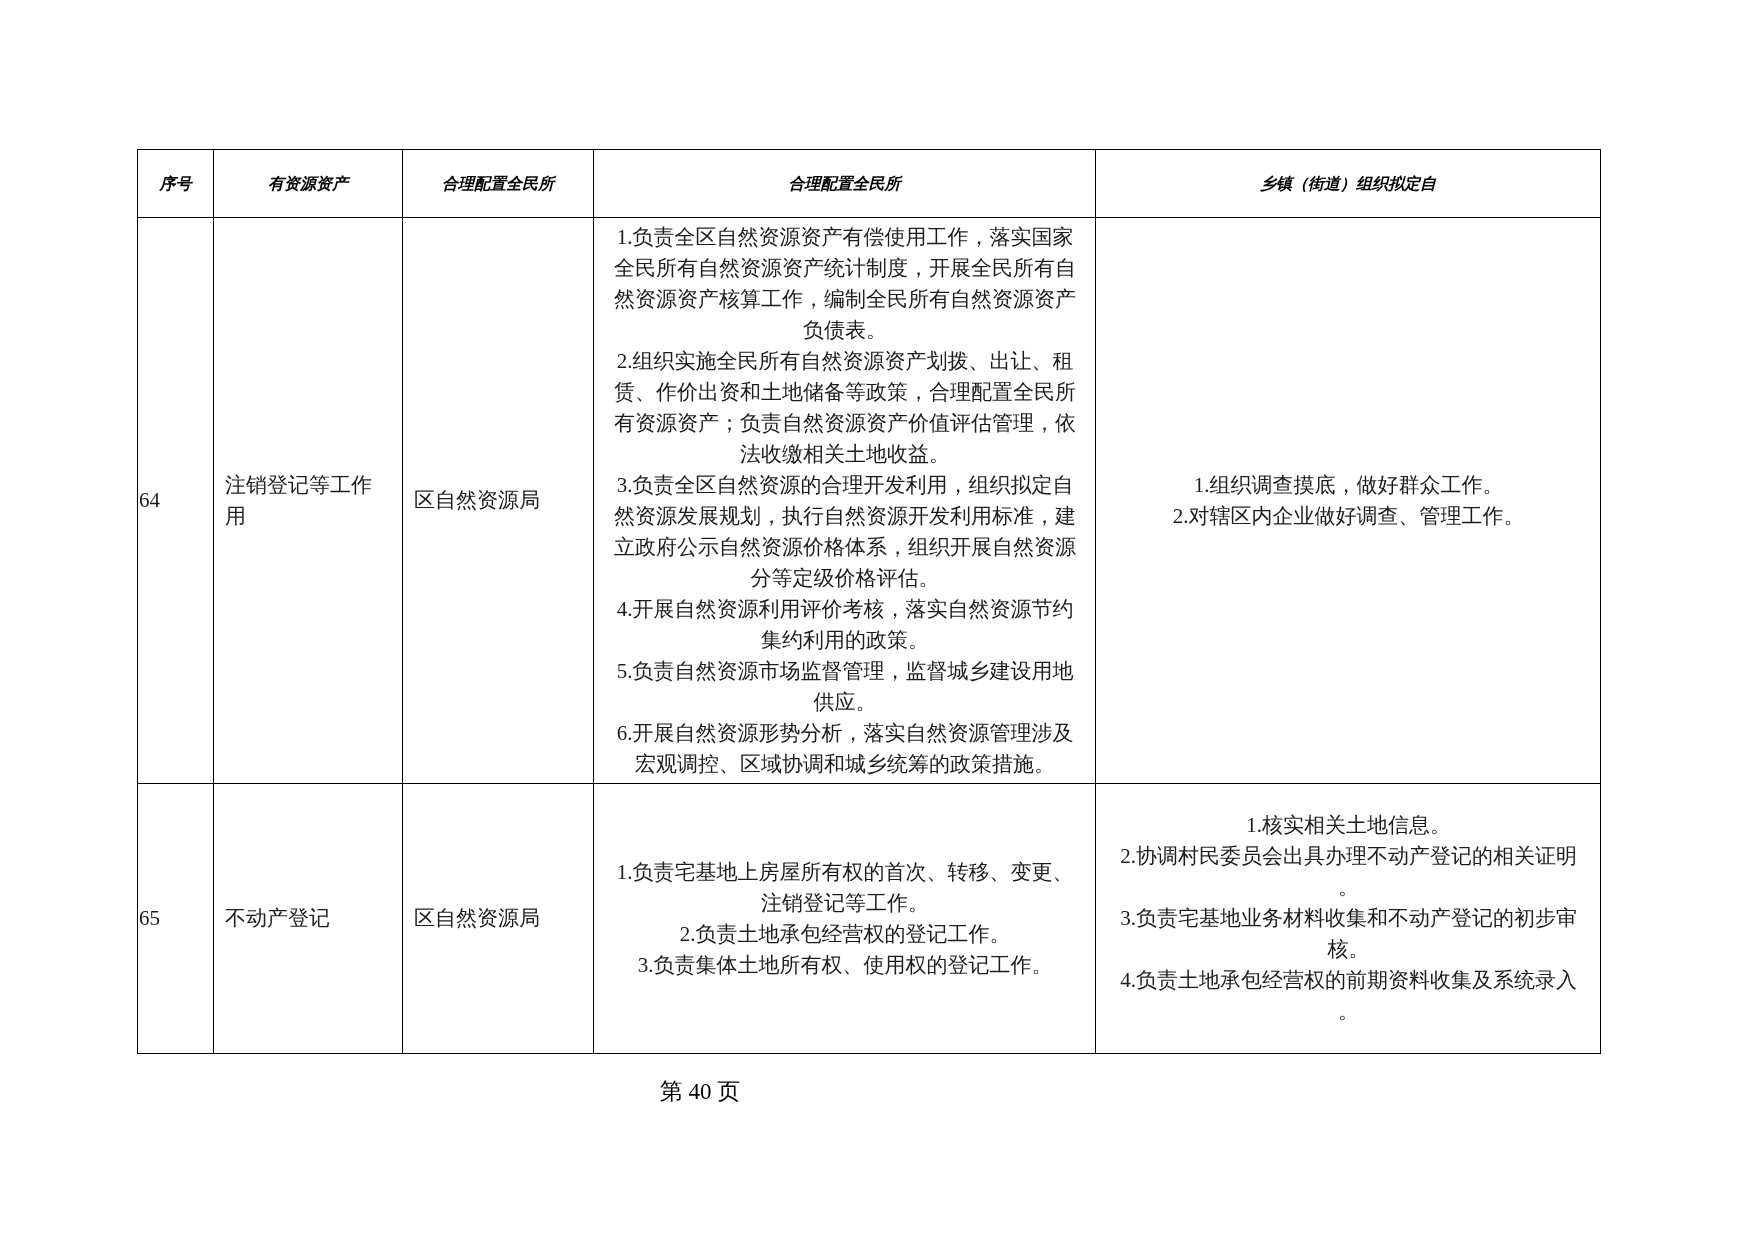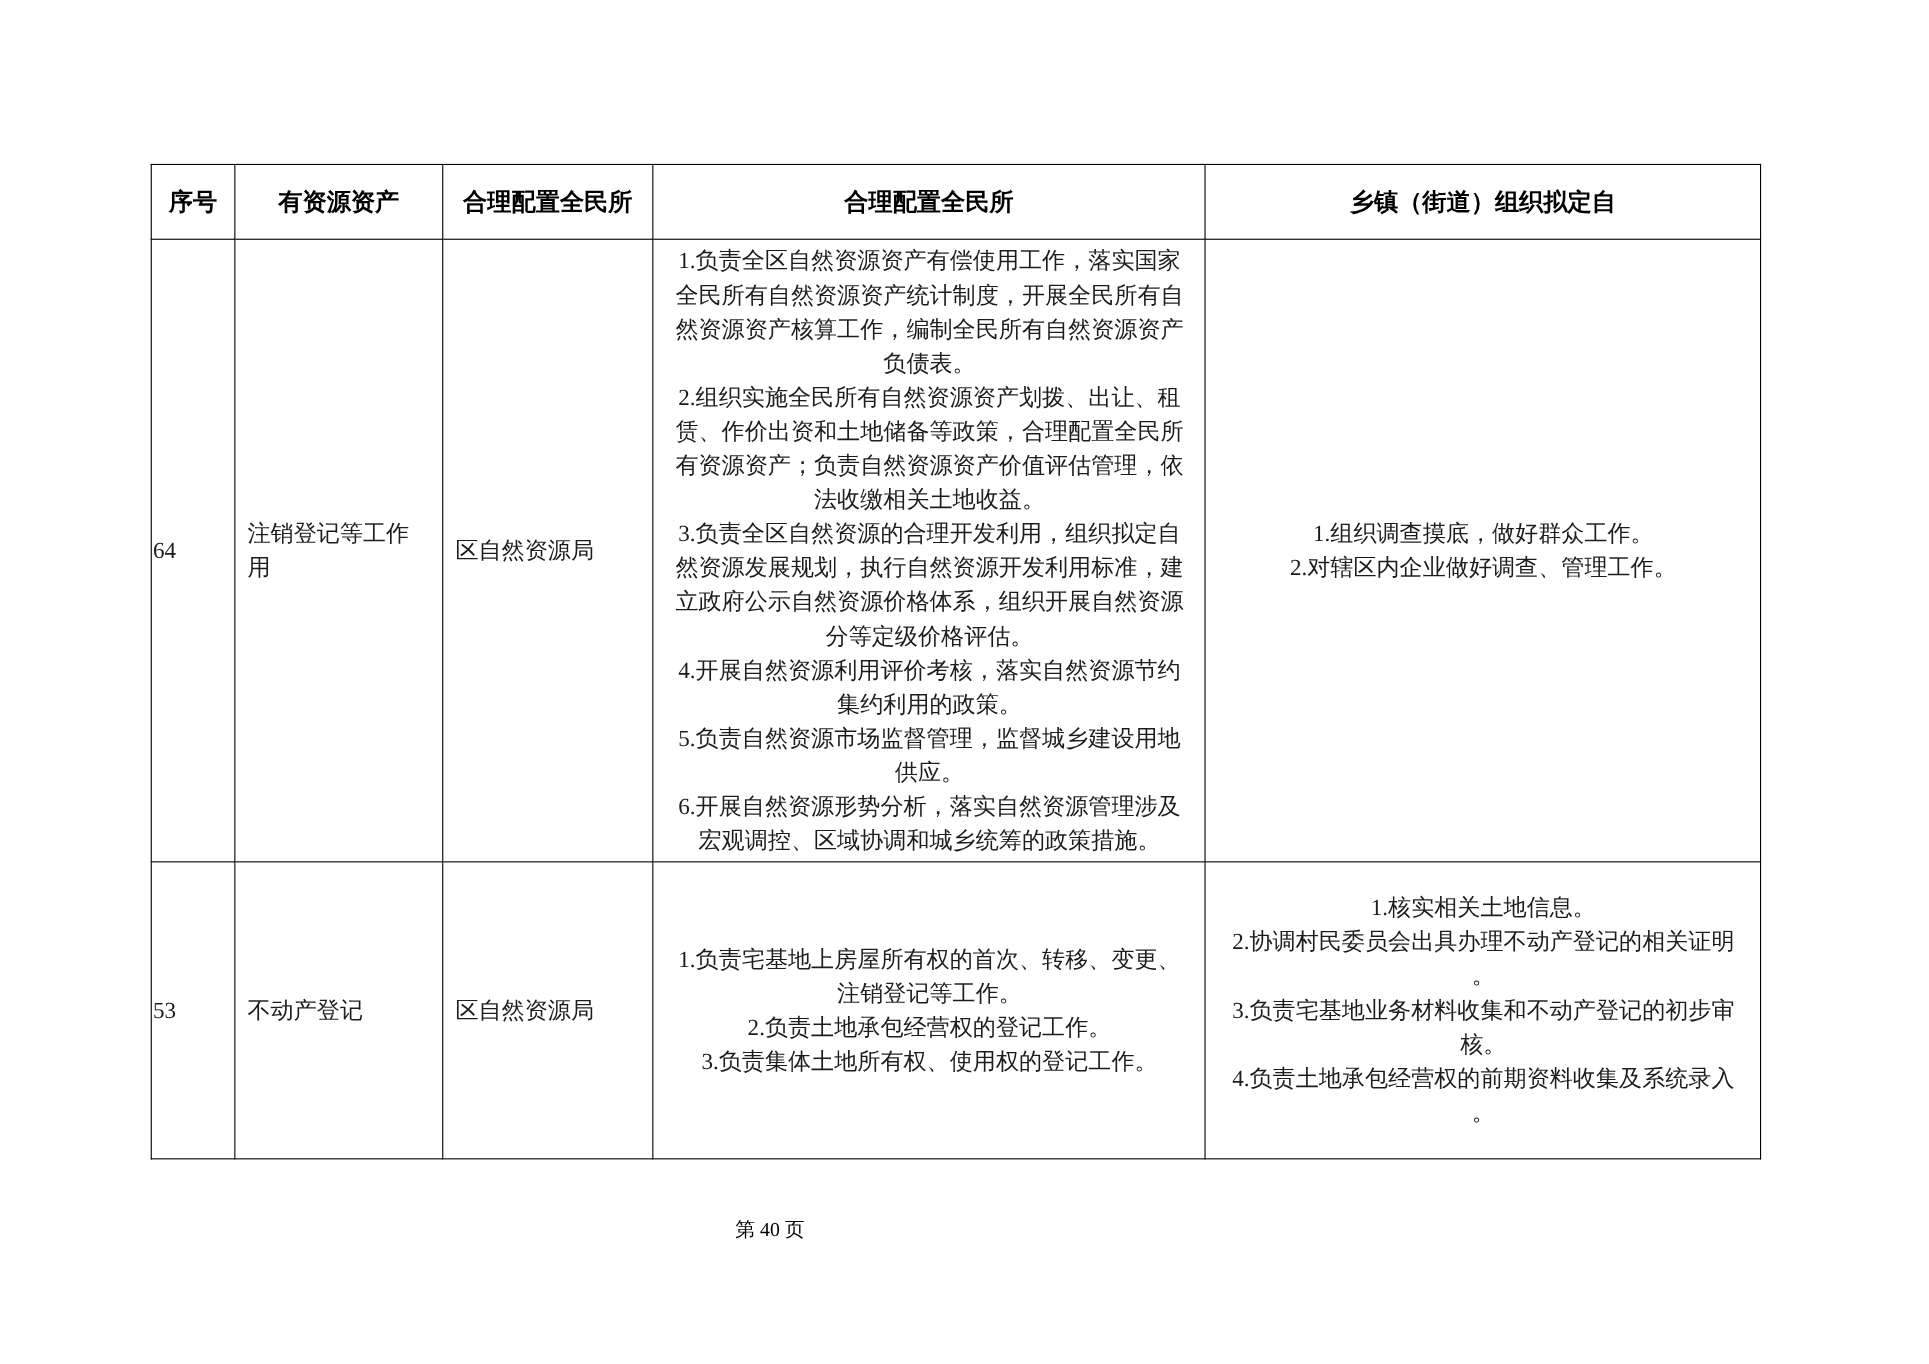--- a/index.html
+++ b/index.html
@@ -25,49 +25,50 @@
   }
   .doc-table th,
   .doc-table td {
     border: 1.5px solid #000000;
     vertical-align: middle;
     font-size: 21px;
     line-height: 31px;
     overflow: hidden;
   }
   .doc-table th {
-    font-size: 22px;
+    font-size: 16px;
     font-weight: bold;
     text-align: center;
     color: #000000;
     padding: 0 4px;
+    font-style: italic;
   }
   .cell-index {
     text-align: left;
     font-size: 22px;
     font-family: Liberation Serif, serif;
   }
   .cell-name,
   .cell-dept {
     text-align: left;
     padding: 0 10px 0 11px;
     white-space: pre-line;
   }
   .cell-duties {
     text-align: center;
     padding: 2px 8px 2px 9px;
     white-space: pre-line;
   }
   .page-footer {
     position: absolute;
-    top: 1106px;
+    top: 1076px;
     left: 0;
     width: 1400px;
     text-align: center;
-    font-size: 18px;
+    font-size: 23px;
     color: #000000;
   }
 </style>
 </head>
 <body>
 
 <table class="doc-table">
   <colgroup>
     <col style="width:76px">
     <col style="width:189px">
@@ -105,21 +106,21 @@
 4.开展自然资源利用评价考核，落实自然资源节约
 集约利用的政策。
 5.负责自然资源市场监督管理，监督城乡建设用地
 供应。
 6.开展自然资源形势分析，落实自然资源管理涉及
 宏观调控、区域协调和城乡统筹的政策措施。</td>
       <td class="cell-duties">1.组织调查摸底，做好群众工作。
 2.对辖区内企业做好调查、管理工作。</td>
     </tr>
     <tr style="height:270px">
-      <td class="cell-index">53</td>
+      <td class="cell-index">65</td>
       <td class="cell-name">不动产登记</td>
       <td class="cell-dept">区自然资源局</td>
       <td class="cell-duties">1.负责宅基地上房屋所有权的首次、转移、变更、
 注销登记等工作。
 2.负责土地承包经营权的登记工作。
 3.负责集体土地所有权、使用权的登记工作。</td>
       <td class="cell-duties">1.核实相关土地信息。
 2.协调村民委员会出具办理不动产登记的相关证明
 。
 3.负责宅基地业务材料收集和不动产登记的初步审

